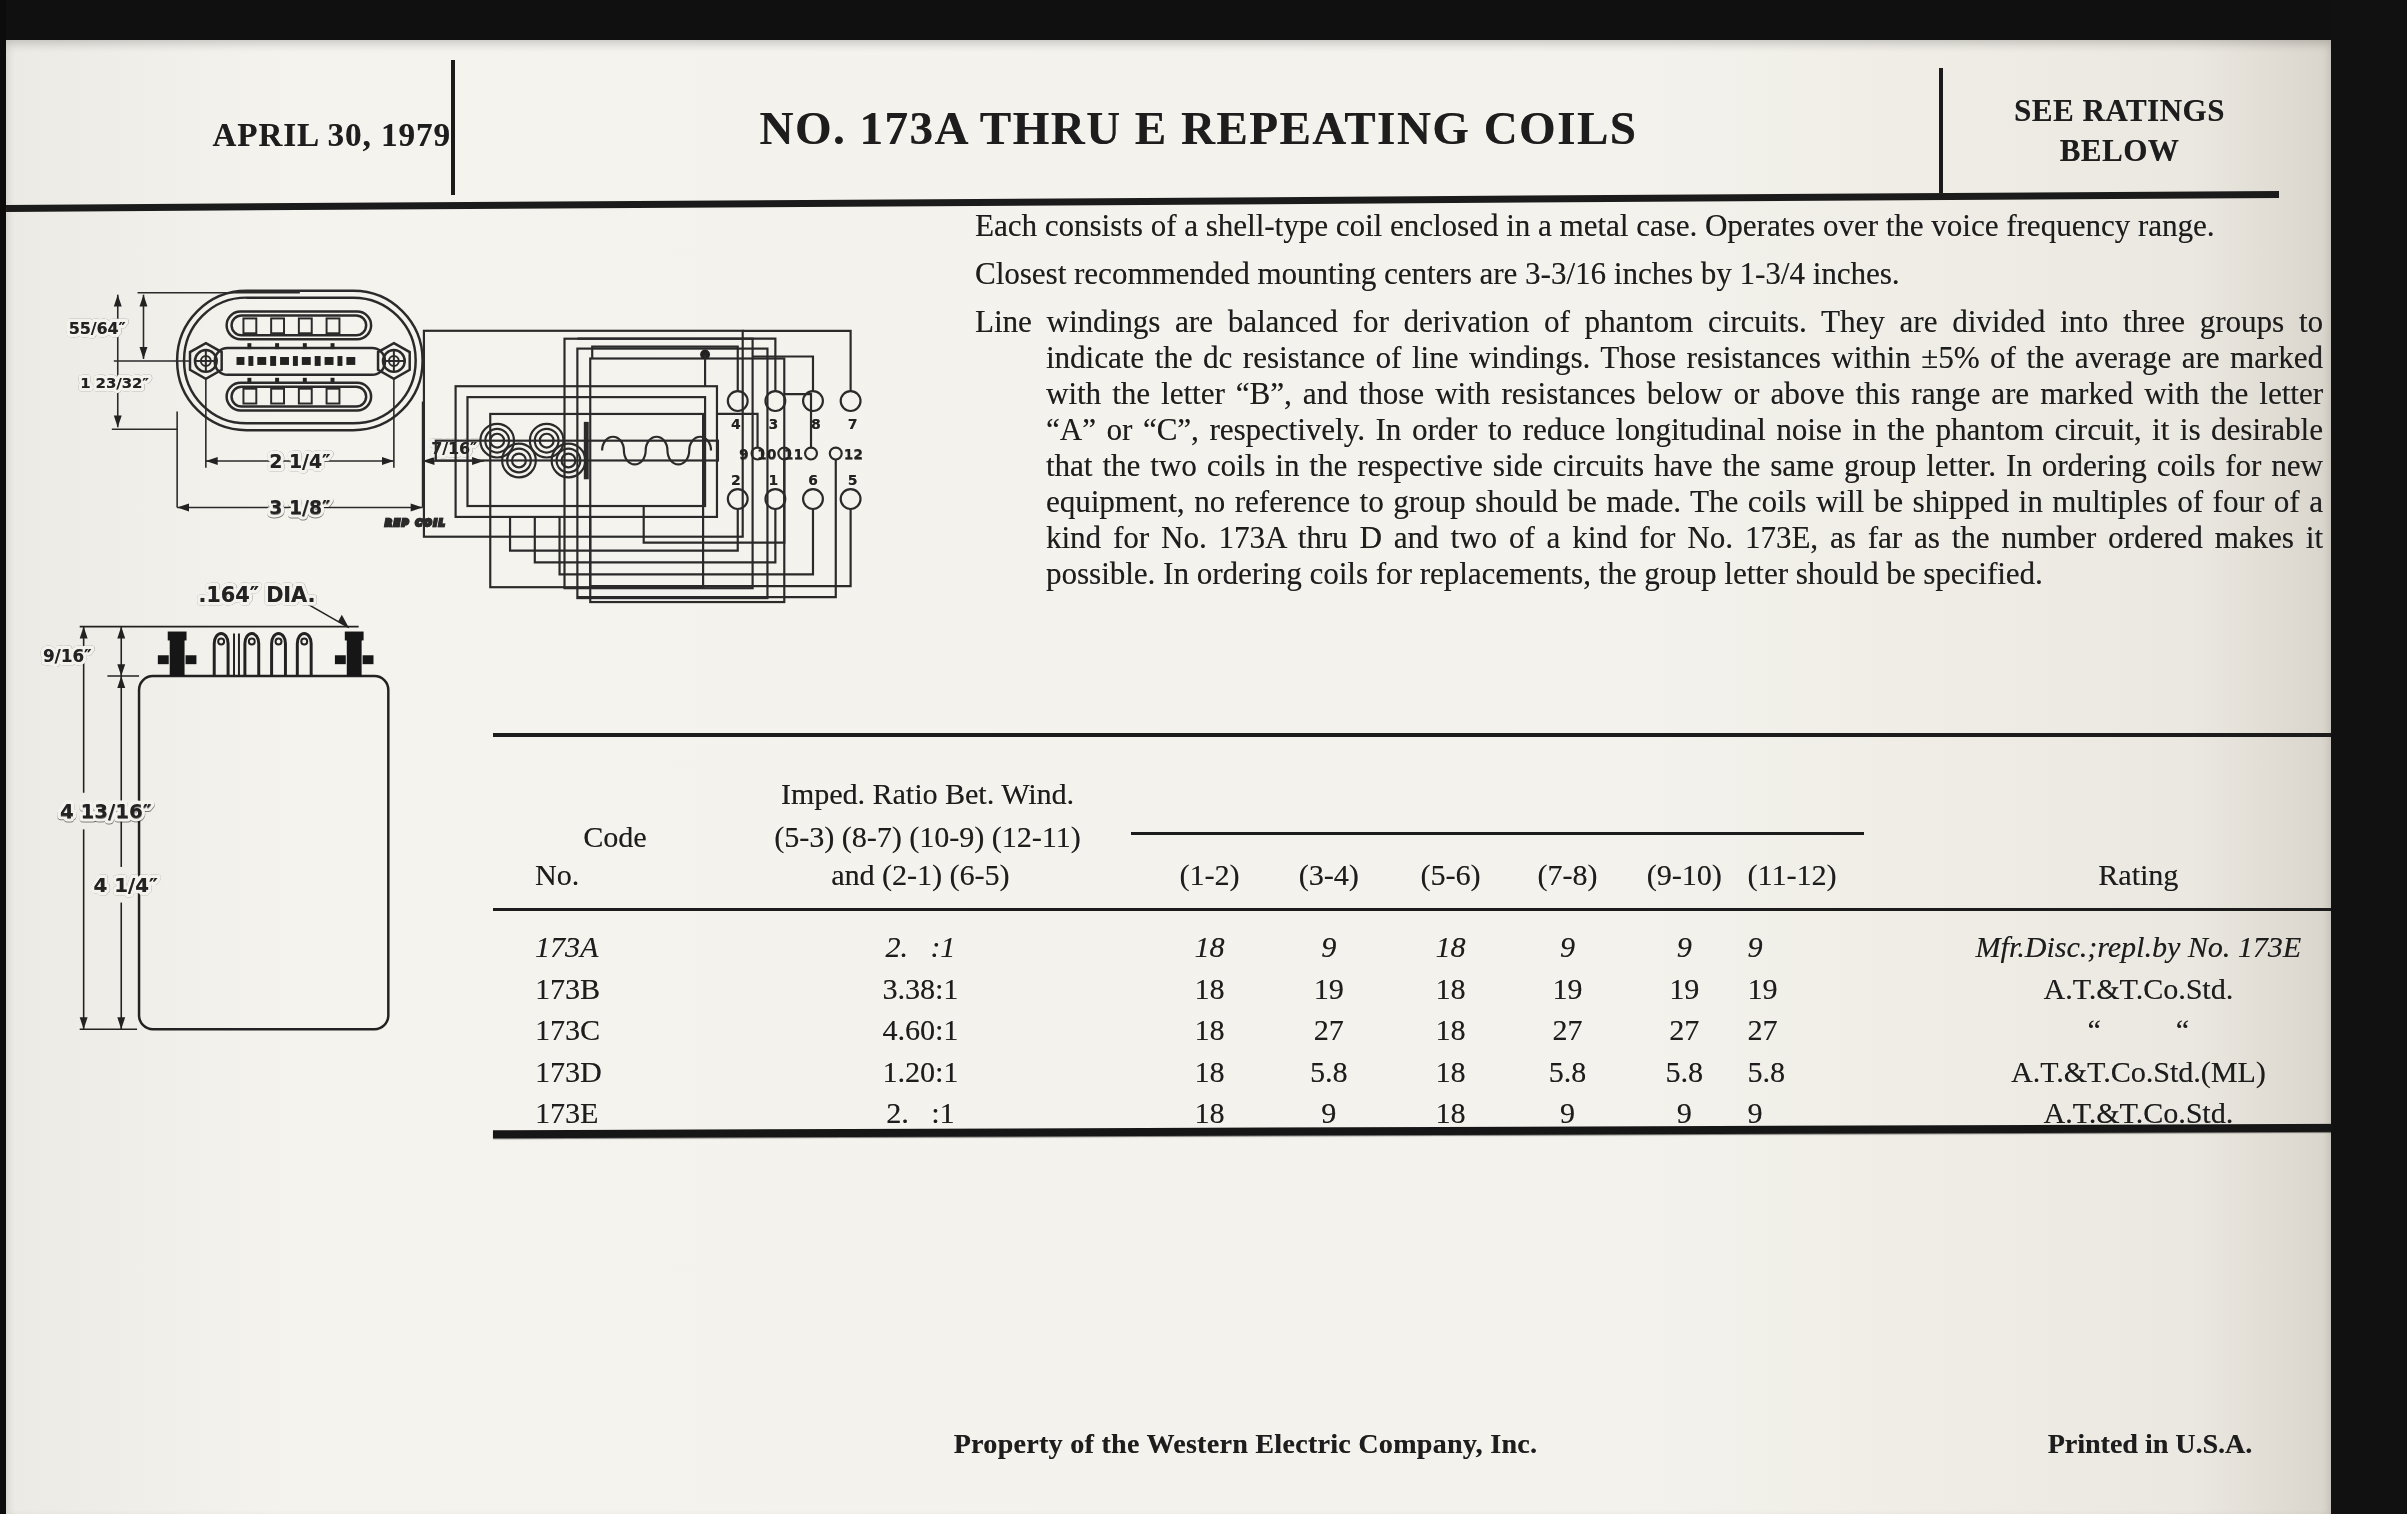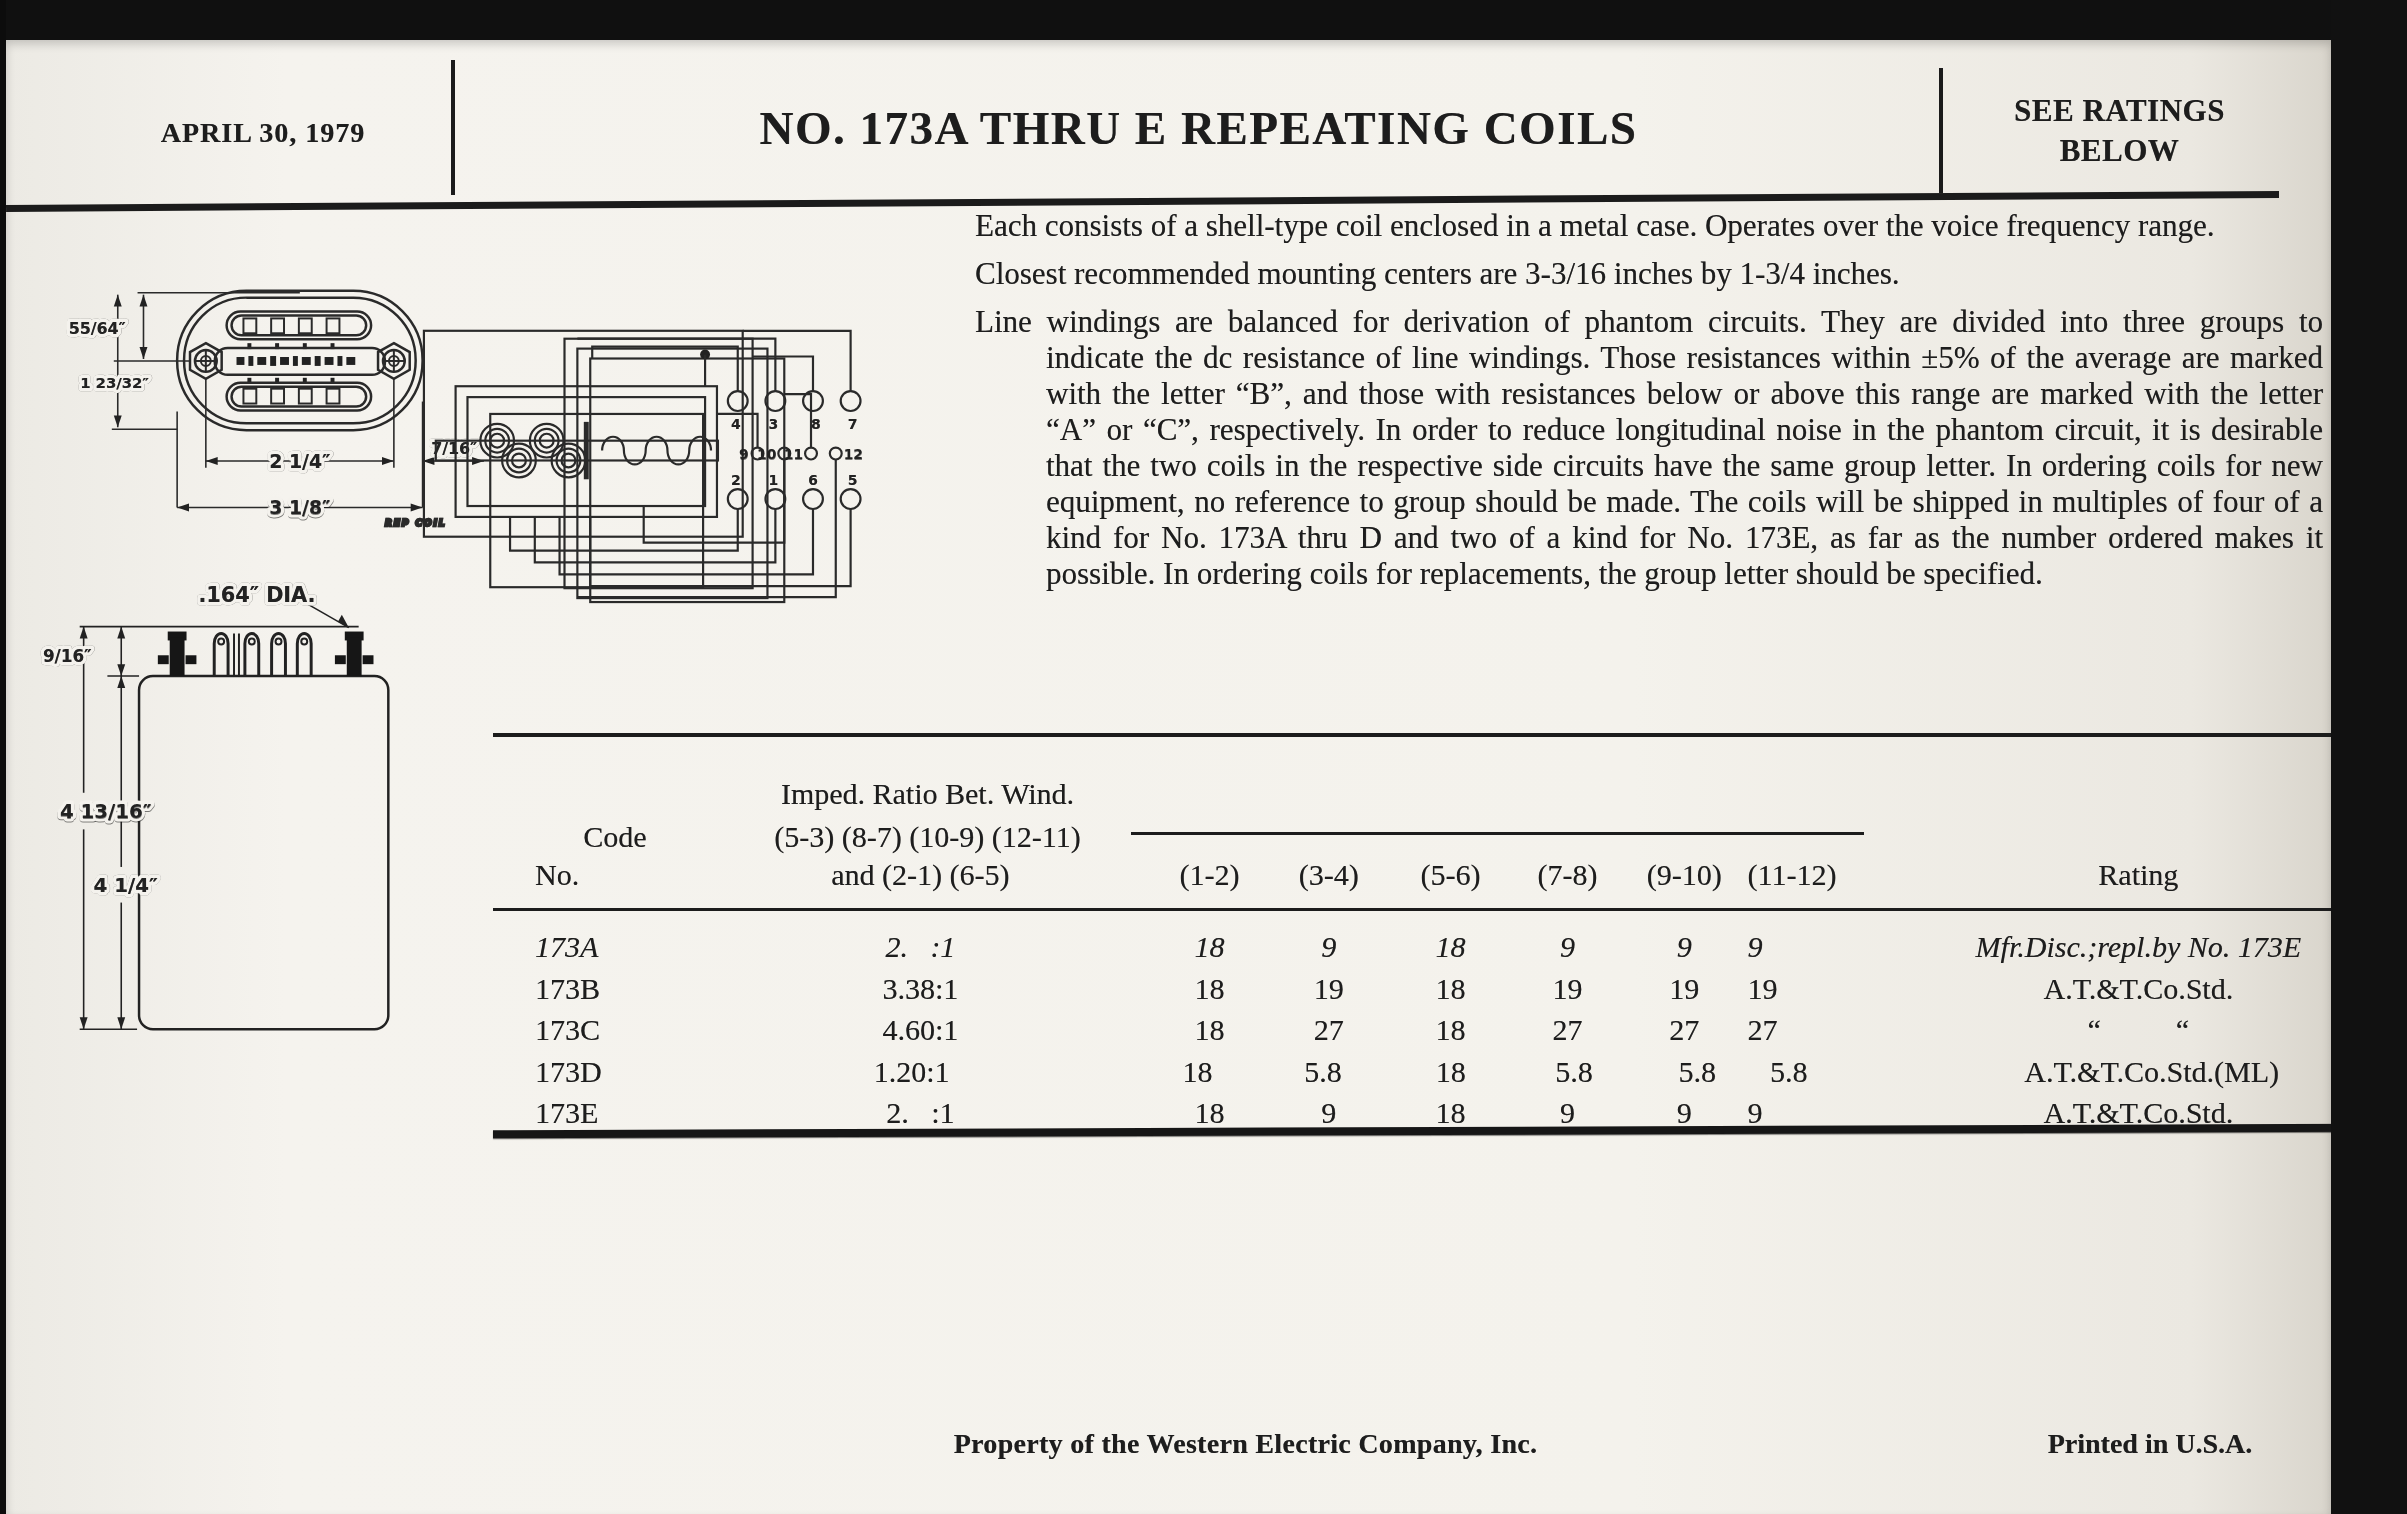--- a/index.html
+++ b/index.html
@@ -9,22 +9,22 @@
     font-family:"Liberation Serif","DejaVu Serif",serif;
     color:#1d1d1d;
   }
   .page{
     position:absolute;left:6px;top:40px;width:2325px;height:1475px;
     background:linear-gradient(90deg,#eceae4 0%,#f5f3ee 12%,#f4f2ec 70%,#ebe8e1 94%,#d9d5cc 100%);
     box-shadow:inset 0 4px 10px rgba(0,0,0,.18);
   }
   .ink{color:#1d1d1d;text-shadow:0.2px 0.2px 0 rgba(20,20,20,.55);}
   
-  .hdr-date{position:absolute;left:69px;top:77px;width:376px;text-align:center;
-    font-size:28px;font-weight:700;letter-spacing:1px;}
+  .hdr-date{position:absolute;left:69px;top:77px;width:376px;text-align:right;
+    font-size:33px;font-weight:700;letter-spacing:1px;}
   .hdr-title{position:absolute;left:455px;top:61px;width:1475px;text-align:center;
     font-size:47px;font-weight:700;letter-spacing:1.5px;}
   .hdr-ratings{position:absolute;left:1940px;top:51px;width:347px;text-align:center;
     font-size:31px;font-weight:700;line-height:40px;letter-spacing:0.5px;}
   .vdiv1{position:absolute;left:445px;top:20px;width:4px;height:135px;background:#1b1b1b;}
   .vdiv2{position:absolute;left:1933px;top:28px;width:4px;height:125px;background:#1b1b1b;}
   .hdr-rule{position:absolute;left:0px;top:151px;width:2273px;height:7px;background:#1b1b1b;
     transform:rotate(-0.35deg);transform-origin:right center;}
   
   .copy{position:absolute;left:969px;top:168px;width:1348px;font-size:31px;line-height:36px;text-align:justify;}
@@ -371,21 +371,21 @@
       <span class="w-code">173C</span>
       <span class="w-imp">4.60:1</span>
       <span class="w-r1">18</span>
       <span class="w-r2">27</span>
       <span class="w-r3">18</span>
       <span class="w-r4">27</span>
       <span class="w-r5">27</span>
       <span class="w-r6">27</span>
       <span class="w-rat">“     “</span>
     </div>
-    <div class="trow" style="top:318px;gap:13px;">
+    <div class="trow" style="top:318px;">
       <span class="w-code">173D</span>
       <span class="w-imp">1.20:1</span>
       <span class="w-r1">18</span>
       <span class="w-r2">5.8</span>
       <span class="w-r3">18</span>
       <span class="w-r4">5.8</span>
       <span class="w-r5">5.8</span>
       <span class="w-r6">5.8</span>
       <span class="w-rat">A.T.&amp;T.Co.Std.(ML)</span>
     </div>

